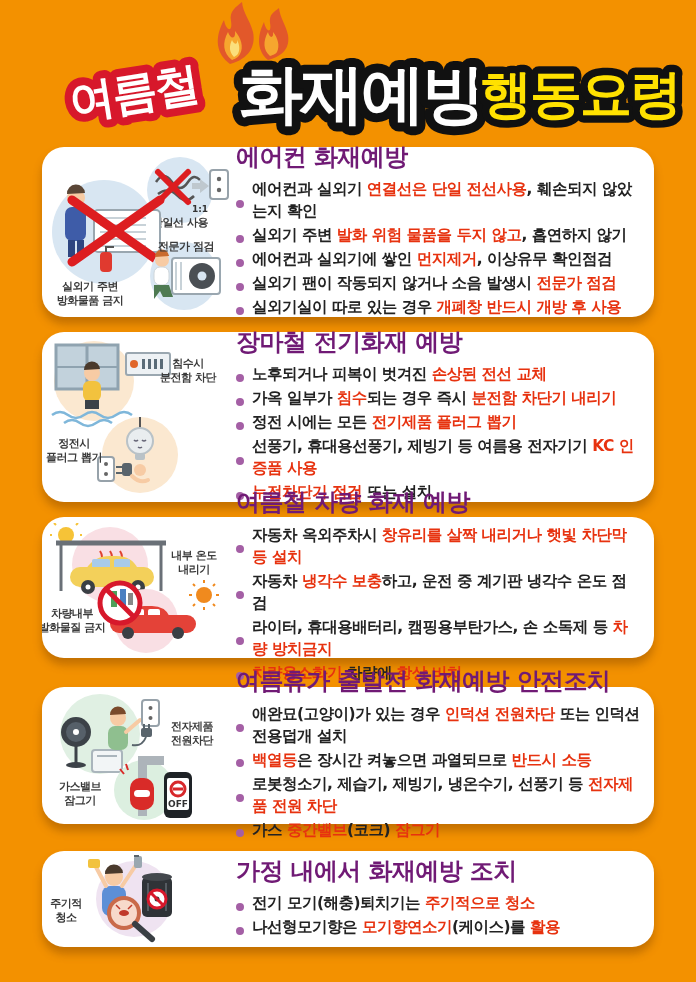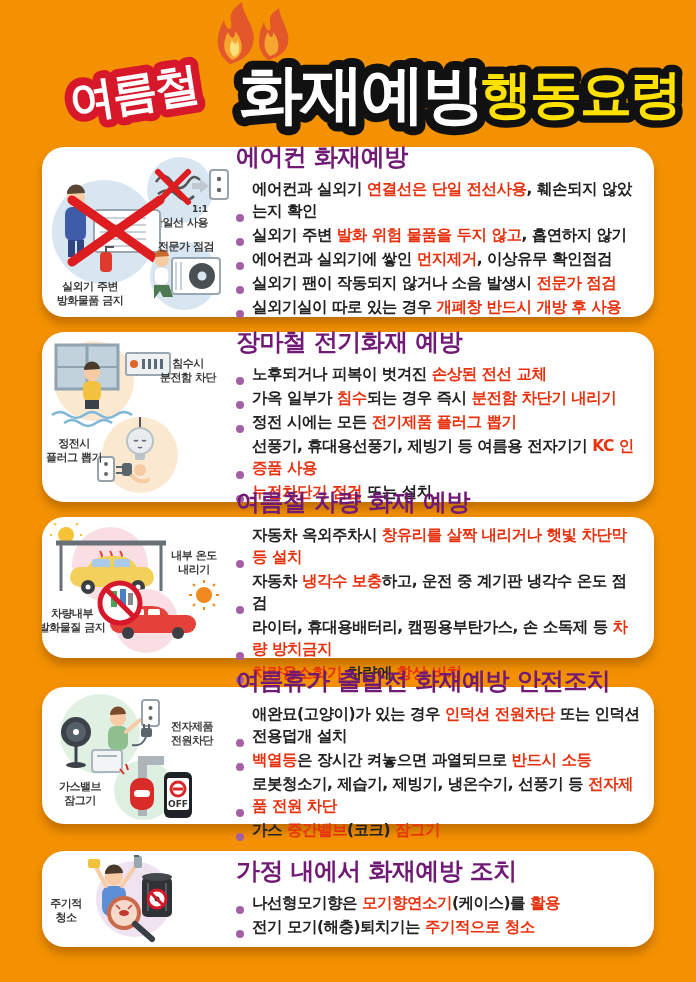--- a/index.html
+++ b/index.html
@@ -22,21 +22,21 @@
   .card-5{top:851px;height:96px;}
   .illus{width:188px;flex:none;display:flex;align-items:center;}
   .illus svg{display:block;}
   .content{flex:1;padding:6px 14px 6px 6px;min-width:0;}
   .heading{
     font-size:24px;font-weight:900;color:#701a75;letter-spacing:-0.6px;
     margin:0 0 7px 0;line-height:1.15;
   }
   ul.bullets{list-style:none;margin:0;padding:0;}
   ul.bullets li{
-    display:flex;align-items:flex-end;margin:2px 0;
+    display:flex;align-items:center;margin:2px 0;
     font-size:15.5px;font-weight:600;color:#222;line-height:1.42;letter-spacing:-0.5px;
   }
   .dot{width:8px;height:8px;border-radius:50%;background:#A45FA5;margin:7px 8px 0 0;flex:none;}
   .em{color:#E7320F;font-weight:800;}
   .cap{font-size:11px;font-weight:700;fill:#3B3B3B;text-anchor:middle;letter-spacing:-0.5px;}
   .tiny{font-size:9px;font-weight:800;fill:#333;text-anchor:middle;}
 </style>
 </head>
 <body>
 
@@ -409,23 +409,23 @@
         </g>
         <text class="cap" x="24" y="52">주기적</text>
         <text class="cap" x="24" y="66">청소</text>
       </svg>
     </div>
     <div class="content">
       <h2 class="heading">가정 내에서 화재예방 조치</h2>
       <ul class="bullets">
           <li>
             <span class="dot"></span>
+            <span><span>전기 모기(해충)퇴치기는 </span><span class="em">주기적으로 청소</span></span>
+          </li>
+          <li>
+            <span class="dot"></span>
             <span><span>나선형모기향은 </span><span class="em">모기향연소기</span><span>(케이스)를 </span><span class="em">활용</span></span>
           </li>
-          <li>
-            <span class="dot"></span>
-            <span><span>전기 모기(해충)퇴치기는 </span><span class="em">주기적으로 청소</span></span>
-          </li>
         </ul>
     </div>
   </section>
 
 </div>
 
 </body></html>

